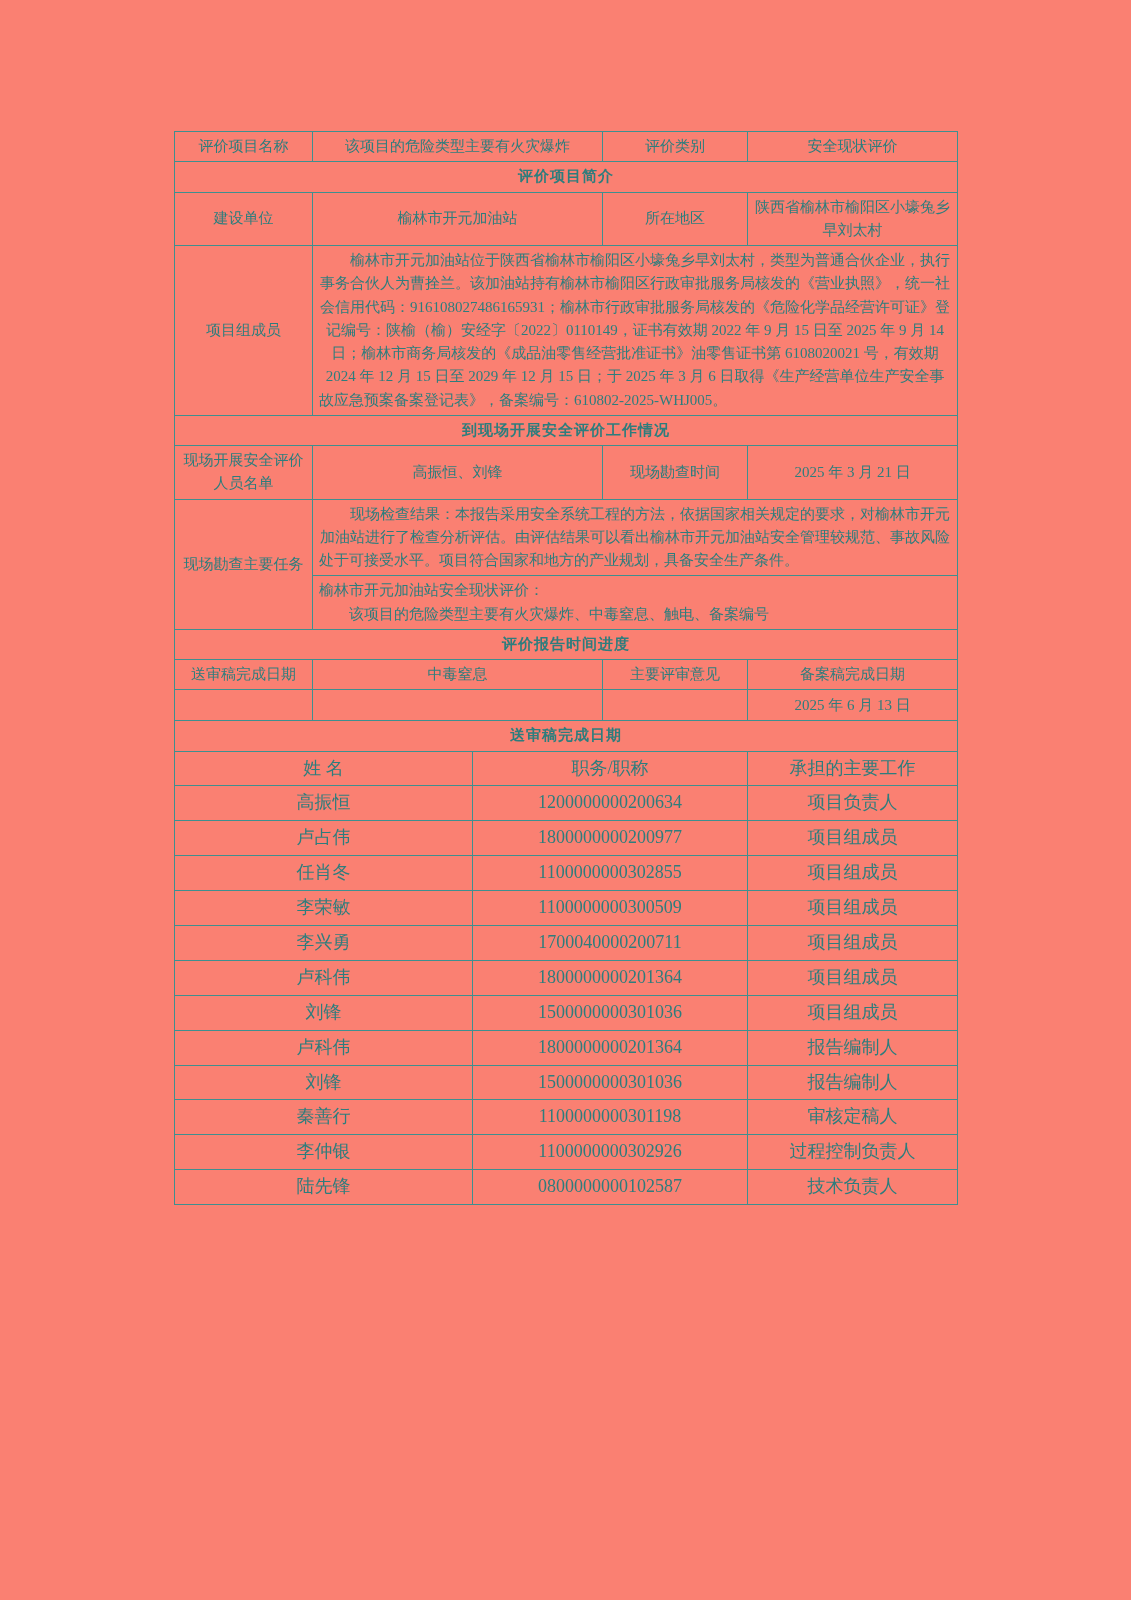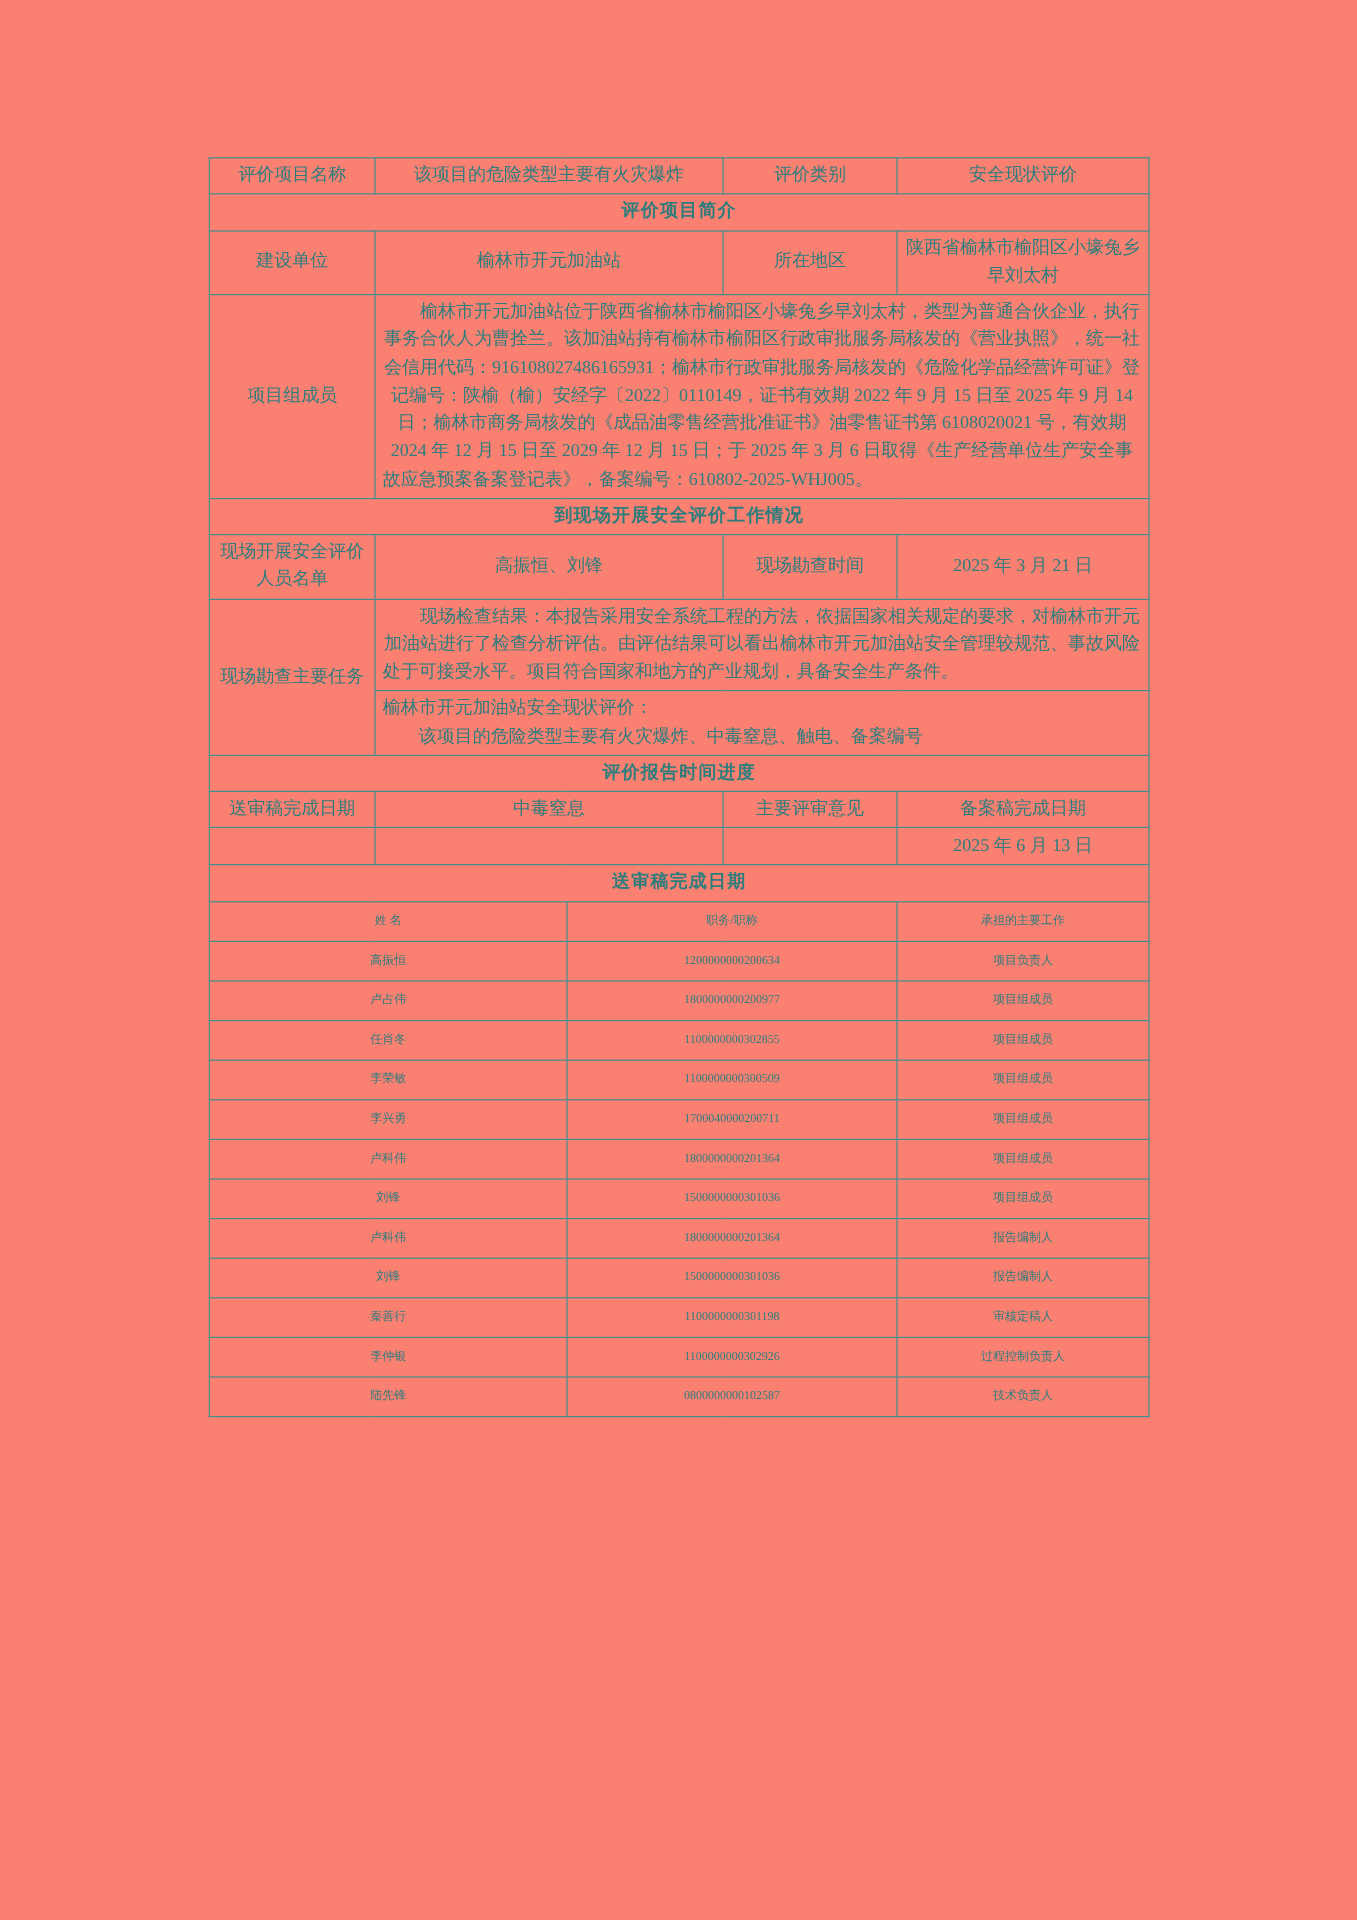--- a/index.html
+++ b/index.html
@@ -59,21 +59,21 @@
   }
   .big-cell {
     font-size: 16px;
     margin-top: 40px;
   }
   .tall {
     height: 52px;
   }
   .row-person td {
     height: 26px;
-    font-size: 10px;
+    font-size: 18px;
   }
   .empty-row td {
     height: 24px;
   }
 </style>
 </head>
 <body>
 
 <div class="page">
   <table class="doc-table">

